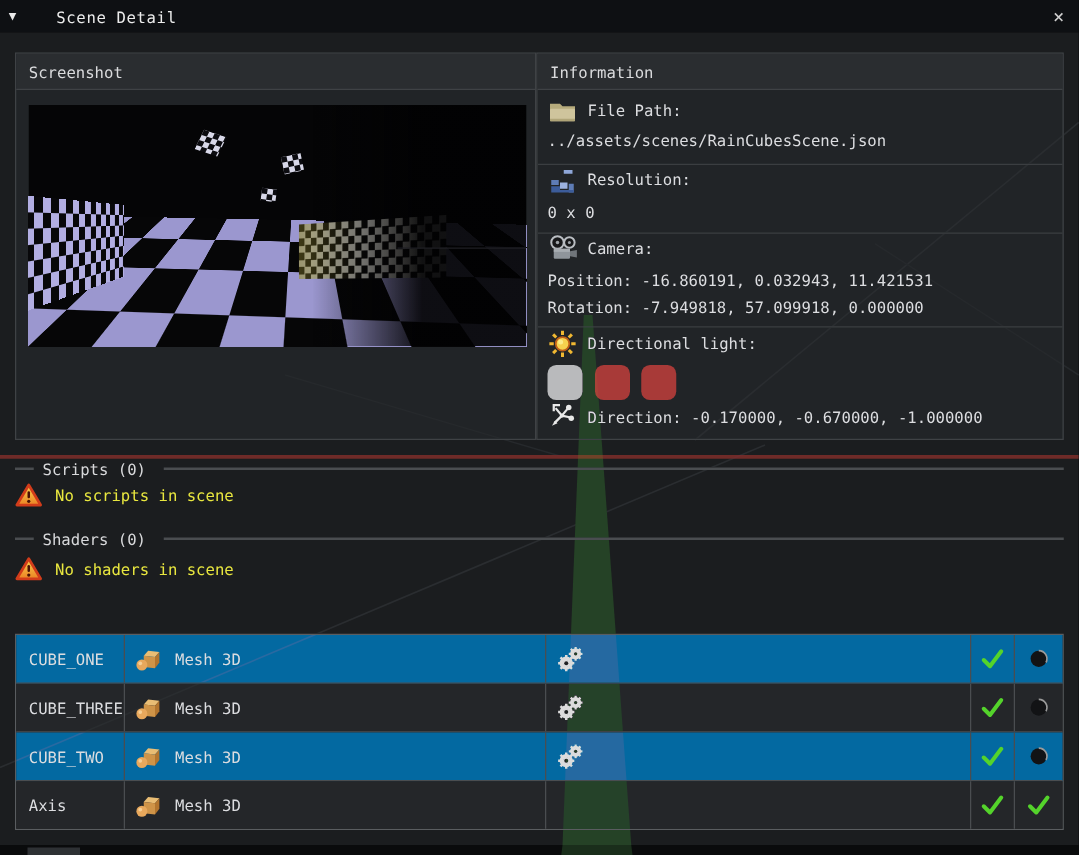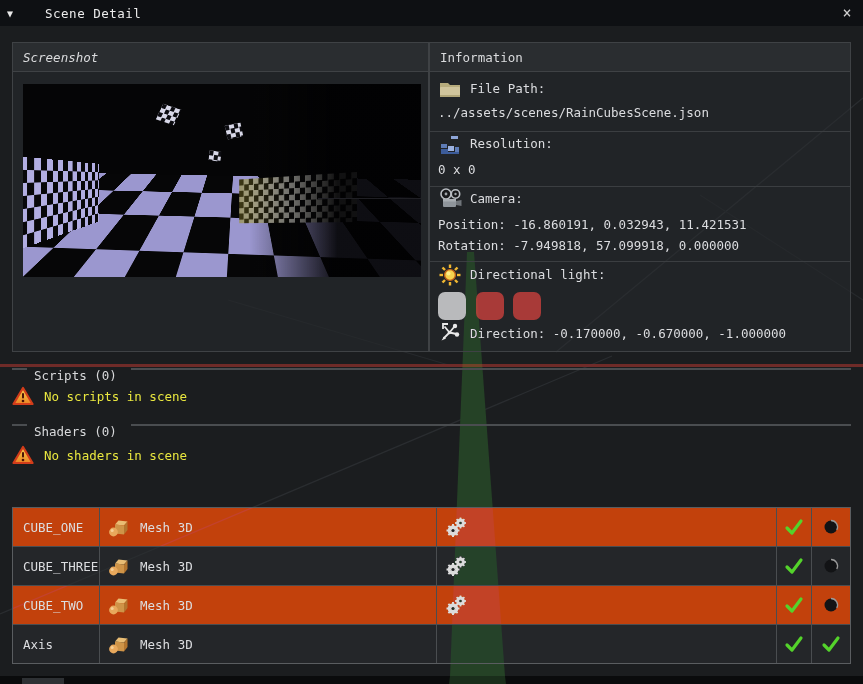--- a/index.html
+++ b/index.html
@@ -12,21 +12,21 @@
   .titlebar{left:0;top:0;width:863px;height:26px;background:#0e1013;display:flex;align-items:center;}
   .collapse-arrow{margin-left:7px;color:#eaeaea;font-size:10px;cursor:pointer;}
   .win-title{margin-left:32px;color:#ececec;letter-spacing:.5px;}
   .close-btn{position:absolute;right:6px;top:3px;width:20px;height:20px;line-height:20px;
              text-align:center;color:#cfcfcf;font-size:15px;cursor:pointer;}
 
   
   .window{left:0;top:26px;width:863px;height:650px;background:#1b1d1f;}
 
   .child{position:absolute;top:16px;height:310px;background:#212427;border:1px solid #3f4245;box-sizing:border-box;}
-  .child-left{left:12px;width:417px;font-style:italic;}
+  .child-left{left:12px;width:417px;}
   .child-right{left:429px;width:422px;}
   .child-h{height:28px;background:#2a2d30;border-bottom:1px solid #3f4245;display:flex;
            align-items:center;padding-left:10px;color:#dadbdd;}
 
   
   .thumb{position:absolute;left:10px;top:41px;width:398px;height:193px;background:#050506;overflow:hidden;}
   .floor{position:absolute;left:-180px;top:92px;width:780px;height:560px;
     background:repeating-conic-gradient(#9b97cf 0% 25%,#060607 0% 50%);background-size:52px 52px;
     transform-origin:50% 0;transform:perspective(150px) rotateX(55deg) rotateZ(2deg);}
   .wall-left{position:absolute;left:-30px;top:70px;width:290px;height:105px;
@@ -44,33 +44,33 @@
   .horizon{position:absolute;left:295px;top:114px;width:103px;height:1px;background:#1f1f24;}
 
   
   .irow-icon{position:absolute;left:8px;}
   .irow-label{position:absolute;left:40px;height:16px;line-height:16px;}
   .irow-value{position:absolute;left:8px;height:16px;line-height:16px;}
   .isep{position:absolute;left:0;width:100%;height:1px;background:#3b3e41;}
   .swatch{position:absolute;width:28px;height:28px;border-radius:7px;cursor:pointer;}
 
   
-  .sep-text{position:absolute;left:12px;right:12px;height:14px;display:flex;}
+  .sep-text{position:absolute;left:12px;right:12px;height:14px;display:flex;align-items:center;}
   .sep-dash{width:15px;height:2px;background:#4a4d50;margin-right:7px;flex:none;}
   .sep-label{white-space:nowrap;color:#d8d9db;}
   .sep-line{flex:1;height:2px;background:#4a4d50;margin-left:14px;}
   .red-line{position:absolute;left:0;width:863px;height:3px;background:#6f2b28;}
 
   .warn-row{position:absolute;left:12px;height:18px;display:flex;align-items:center;}
   .warn-text{margin-left:10px;color:#e9e73f;}
 
   
   .otable{position:absolute;left:12px;top:481px;width:839px;border:1px solid #5a5d60;box-sizing:border-box;}
   .trow{display:grid;grid-template-columns:87px 337px 340px 35px 1fr;height:38px;
-        border-bottom:1px solid #4a4d50;background:#c2410c;cursor:pointer;}
+        border-bottom:1px solid #4a4d50;background:#0369a1;cursor:pointer;}
   .trow:nth-child(even){background:#242629;}
   .trow:last-child{border-bottom:none;}
   .tcell{border-right:1px solid #4a4d50;display:flex;align-items:center;overflow:hidden;}
   .tcell:last-child{border-right:none;}
   .c-name{padding-left:10px;}
   .c-type{padding-left:8px;gap:10px;}
   .c-gear{padding-left:9px;}
   .c-check,.c-state{justify-content:center;}
 
   

